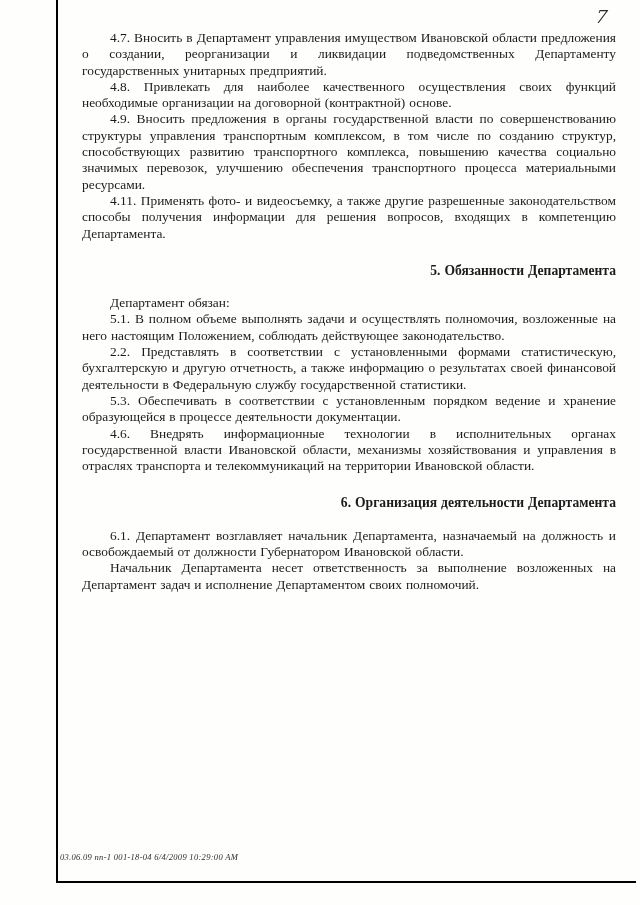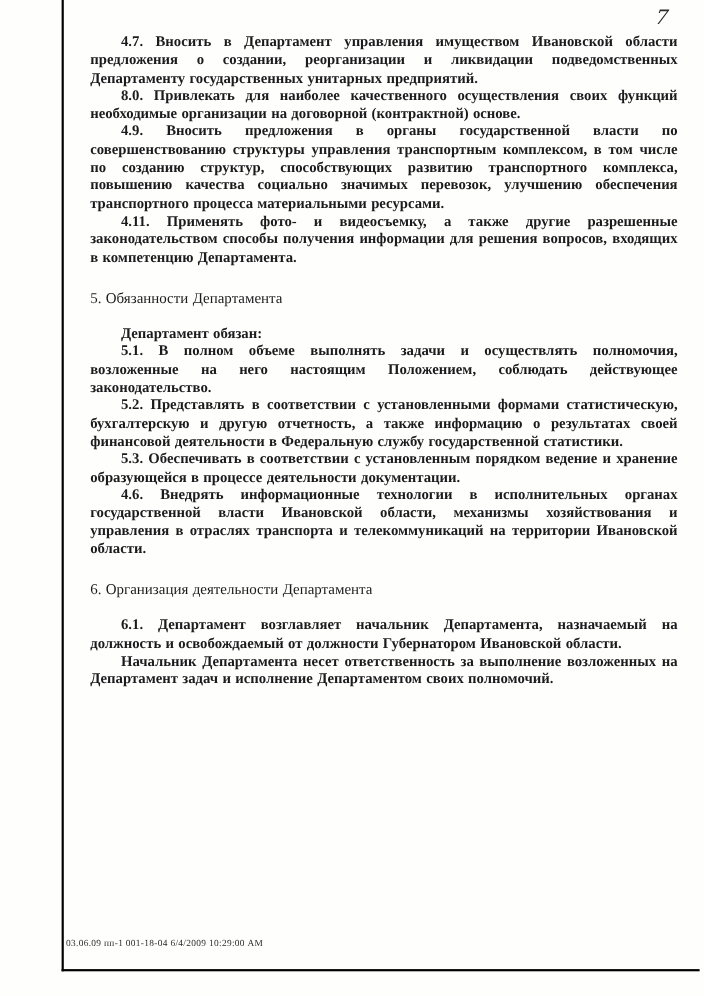--- a/index.html
+++ b/index.html
@@ -39,58 +39,59 @@
   }
   .content {
     position: absolute;
     left: 82px; top: 30px;
     width: 534px;
     font-size: 13.4px;
     line-height: 16.3px;
     text-align: justify;
     word-spacing: 0.6px;
   }
-  .para { text-indent: 28px; font-weight: bold; }
+  .para { text-indent: 28px; }
   .heading {
-    text-align: left;
-    font-weight: normal;
+    text-align: right;
+    font-weight: bold;
     font-size: 13.6px;
     margin: 21px 0 16px 0;
     text-indent: 0;
   }
   .footer {
     position: absolute;
     left: 60px; top: 852px;
     font-size: 8.5px;
+    font-style: italic;
     letter-spacing: 0.3px;
     color: #2c2c2e;
   }
 </style>
 </head>
 <body>
 
 <div class="page">
 
   <div class="scan-left"></div>
   <div class="scan-bottom"></div>
 
   <div class="page-number">7</div>
 
   <div class="content">
 
     <p class="para">4.7. Вносить в Департамент управления имуществом Ивановской области предложения о создании, реорганизации и ликвидации подведомственных Департаменту государственных унитарных предприятий.</p>
-    <p class="para">8.0. Привлекать для наиболее качественного осуществления своих функций необходимые организации на договорной (контрактной) основе.</p>
+    <p class="para">4.8. Привлекать для наиболее качественного осуществления своих функций необходимые организации на договорной (контрактной) основе.</p>
     <p class="para">4.9. Вносить предложения в органы государственной власти по совершенствованию структуры управления транспортным комплексом, в том числе по созданию структур, способствующих развитию транспортного комплекса, повышению качества социально значимых перевозок, улучшению обеспечения транспортного процесса материальными ресурсами.</p>
     <p class="para">4.11. Применять фото- и видеосъемку, а также другие разрешенные законодательством способы получения информации для решения вопросов, входящих в компетенцию Департамента.</p>
 
     <h2 class="heading">5. Обязанности Департамента</h2>
 
     <p class="para">Департамент обязан:</p>
     <p class="para">5.1. В полном объеме выполнять задачи и осуществлять полномочия, возложенные на него настоящим Положением, соблюдать действующее законодательство.</p>
-    <p class="para">5.2. Представлять в соответствии с установленными формами статистическую, бухгалтерскую и другую отчетность, а также информацию о результатах своей финансовой деятельности в Федеральную службу государственной статистики.</p>
+    <p class="para">2.2. Представлять в соответствии с установленными формами статистическую, бухгалтерскую и другую отчетность, а также информацию о результатах своей финансовой деятельности в Федеральную службу государственной статистики.</p>
     <p class="para">5.3. Обеспечивать в соответствии с установленным порядком ведение и хранение образующейся в процессе деятельности документации.</p>
     <p class="para">4.6. Внедрять информационные технологии в исполнительных органах государственной власти Ивановской области, механизмы хозяйствования и управления в отраслях транспорта и телекоммуникаций на территории Ивановской области.</p>
 
     <h2 class="heading">6. Организация деятельности Департамента</h2>
 
     <p class="para">6.1. Департамент возглавляет начальник Департамента, назначаемый на должность и освобождаемый от должности Губернатором Ивановской области.</p>
     <p class="para">Начальник Департамента несет ответственность за выполнение возложенных на Департамент задач и исполнение Департаментом своих полномочий.</p>
 
   </div>
 

